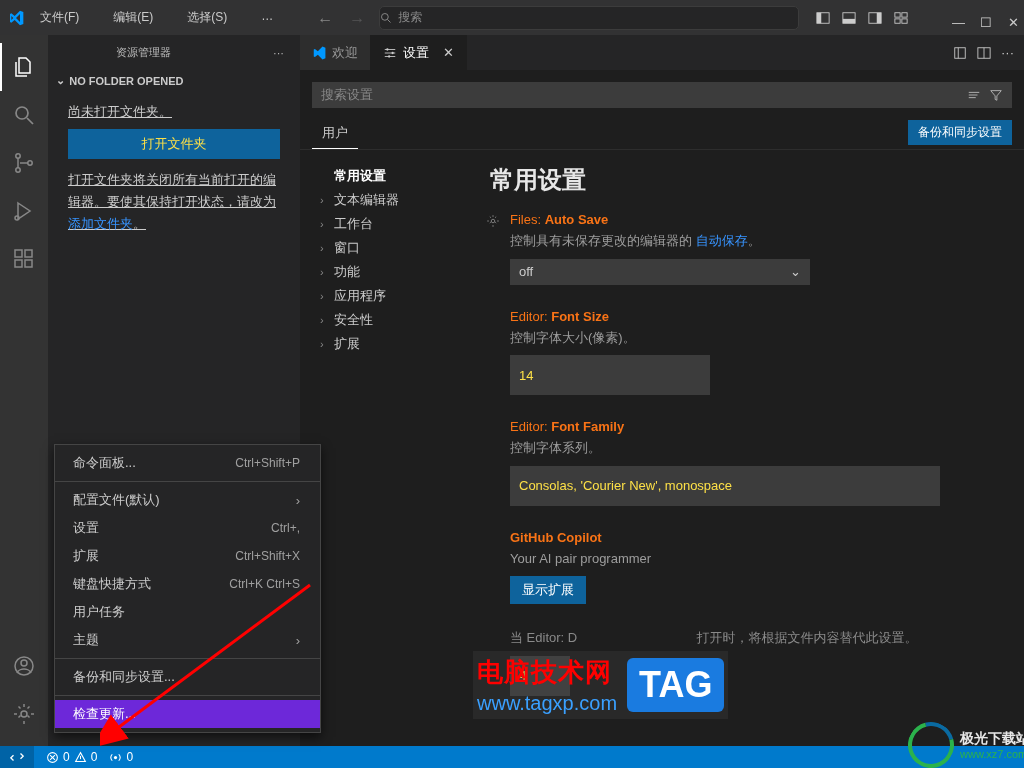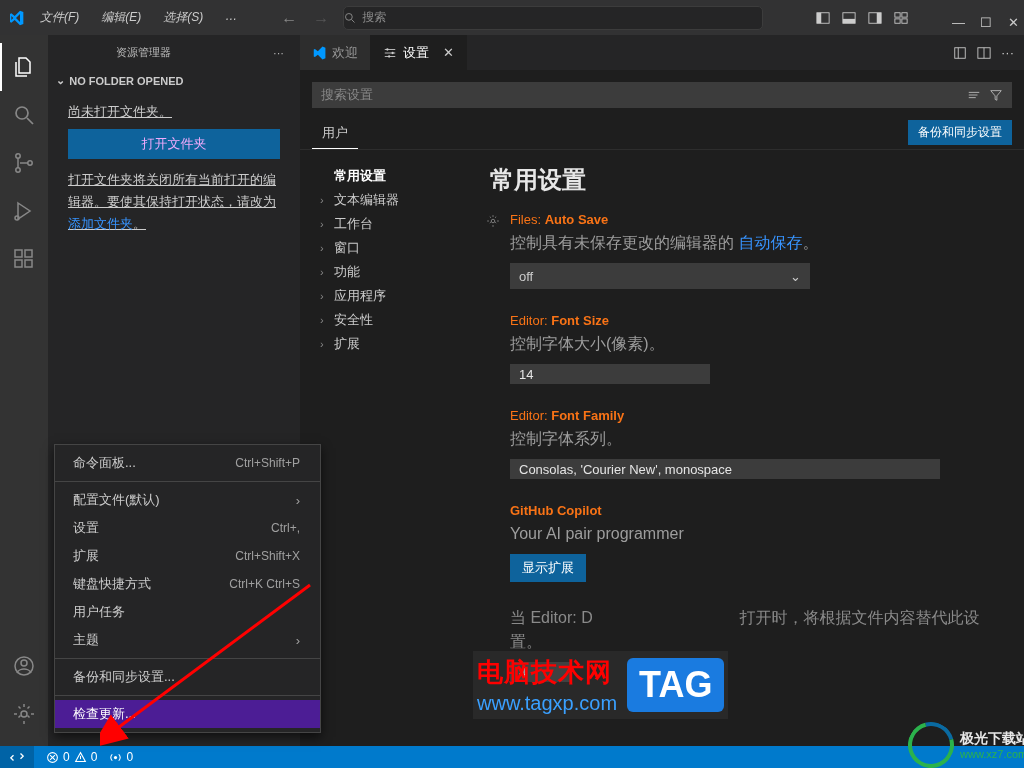--- a/index.html
+++ b/index.html
@@ -1,21 +1,21 @@
 <!DOCTYPE html>
 <html><head>
 <meta charset="utf-8">
 <style>
 * { box-sizing: border-box; margin: 0; padding: 0; font-family: "Segoe UI", "Microsoft YaHei", sans-serif; }
 body { background: #1e1e1e; color: #cccccc; font-size: 13px; width: 1024px; height: 768px; overflow: hidden; position: relative; }
 
 
 .titlebar { height: 35px; background: #323233; display: flex; align-items: center; padding: 0 8px; }
 .titlebar .vscode-icon { width: 16px; height: 16px; margin-right: 8px; }
-.menu-items { display: flex; gap: 6px; font-style: italic; }
+.menu-items { display: flex; gap: 18px; }
 .menu-item { padding: 4px 8px; font-size: 12px; cursor: pointer; }
 .nav-arrows { margin-left: 36px; display: flex; gap: 16px; color: #888; }
 .nav-arrows span { font-size: 16px; cursor: pointer; }
 .search-box { flex: 1; margin: 0 14px; max-width: 420px; }
 .search-input { width: 100%; height: 24px; background: #252526; border: 1px solid #3c3c3c; border-radius: 5px; color: #888; text-align: center; font-size: 12px; }
 .title-right { display: flex; gap: 12px; margin-left: auto; align-items: center; }
 .title-right svg, .title-right .win-btn { width: 14px; height: 14px; color: #ccc; }
 .win-btn { padding: 4px 8px; cursor: pointer; }
 
 
@@ -23,21 +23,21 @@
 .activity-bar { width: 48px; background: #333333; display: flex; flex-direction: column; align-items: center; padding-top: 8px; }
 .activity-item { width: 48px; height: 48px; display: flex; align-items: center; justify-content: center; color: #888; cursor: pointer; position: relative; }
 .activity-item.active { color: #fff; }
 .activity-item.active::before { content: ''; position: absolute; left: 0; top: 0; bottom: 0; width: 2px; background: #fff; }
 .activity-bottom { margin-top: auto; margin-bottom: 8px; }
 
 .sidebar { width: 252px; background: #252526; display: flex; flex-direction: column; }
 .sidebar-header { height: 35px; display: flex; align-items: center; justify-content: space-between; padding: 0 16px 0 20px; font-size: 11px; color: #bbb; margin-left: 48px; }
 .sidebar-section-hdr { padding: 4px 8px; font-size: 11px; font-weight: 600; color: #ccc; display: flex; align-items: center; gap: 4px;}
 .sidebar-body { padding: 10px 20px; font-size: 13px; line-height: 1.7; text-decoration: underline; }
-.open-folder-btn { width: 100%; background: #0e639c; color: #f0abfc; border: none; padding: 6px 0; font-size: 13px; cursor: pointer; margin: 6px 0 10px; }
+.open-folder-btn { width: 100%; background: #0e639c; color: #fde047; border: none; padding: 6px 0; font-size: 13px; cursor: pointer; margin: 6px 0 10px; }
 .sidebar-body a { color: #3794ff; text-decoration: none; }
 
 
 .editor-area { flex: 1; display: flex; flex-direction: column; background: #1e1e1e; }
 .tabs { height: 35px; background: #252526; display: flex; align-items: stretch; }
 .tab { display: flex; align-items: center; gap: 6px; padding: 0 12px; font-size: 13px; color: #969696; cursor: pointer; background: #2d2d2d; border-right: 1px solid #1e1e1e; }
 .tab.active { background: #1e1e1e; color: #fff; }
 .tab-actions { margin-left: auto; display: flex; align-items: center; gap: 10px; padding-right: 10px; color: #ccc; }
 
 
@@ -55,31 +55,31 @@
 .tree-item { padding: 3px 4px; cursor: pointer; display:flex; align-items:center; gap:4px;}
 .tree-item.active { color: #fff; font-weight:600;}
 .tree-item .chev { color:#888; font-size:11px; width:10px;}
 
 .settings-content { flex: 1; padding: 14px 26px 14px 20px; overflow-y: auto; }
 .settings-content h1 { font-size: 24px; font-weight: 600; color: #e7e7e7; margin-bottom: 16px; }
 .setting-block { margin-bottom: 24px; padding-left: 20px; position: relative; }
 .setting-block .gear-ind { position: absolute; left: -4px; top: 2px; color: #888; }
 .setting-title { font-size: 13px; color: #f97316; margin-bottom: 4px; }
 .setting-title b { font-weight: 600; }
-.setting-desc { font-size: 16px; color: #9d9d9d; margin-bottom: 8px; line-height: 1.5;}
+.setting-desc { font-size: 13px; color: #9d9d9d; margin-bottom: 8px; line-height: 1.5;}
 .setting-desc a { color: #3794ff; text-decoration: none; }
 .dropdown { width: 300px; height: 26px; background: #3c3c3c; border: 1px solid #3c3c3c; color: #ccc; display: flex; align-items: center; justify-content: space-between; padding: 0 8px; font-size: 13px; cursor: pointer; }
-.text-input { width: 200px; height: 20px; background: #3c3c3c; border: 1px solid #3c3c3c; color: #e5e5e5; padding: 0 8px; font-size: 13px; }
+.text-input { width: 200px; height: 40px; background: #3c3c3c; border: 1px solid #3c3c3c; color: #fde047; padding: 0 8px; font-size: 13px; }
 .text-input.wide { width: 430px; }
 .primary-btn { background: #0e639c; color: #fff; border: none; padding: 5px 12px; font-size: 13px; cursor: pointer; }
 
 
 .context-menu { position: absolute; left: 54px; top: 444px; width: 267px; background: #252526; border: 1px solid #454545; box-shadow: 0 4px 10px rgba(0,0,0,.6); z-index: 100; padding: 4px 0; font-size: 13px; }
 .ctx-item { display: flex; justify-content: space-between; align-items: center; padding: 5px 20px 5px 18px; cursor: pointer; color: #ccc; }
-.ctx-item.highlighted { background: #4c1d95; color: #fff; }
+.ctx-item.highlighted { background: #6d28d9; color: #fff; }
 .ctx-sep { height: 1px; background: #454545; margin: 4px 0; }
 .ctx-kbd { color: #a0a0a0; font-size: 12px; }
 .ctx-chev { color: #a0a0a0; }
 
 
 .statusbar { height: 22px; background: #007acc; display: flex; align-items: center; padding: 0 8px; font-size: 12px; color: #fff; gap: 12px; position: absolute; bottom: 0; left: 0; right: 0; }
 .remote-ind { background: #0063a6; height: 22px; width: 34px; margin-left: -8px; display: flex; align-items: center; justify-content: center; }
 
 
 .watermark-tag { position: absolute; left: 473px; top: 651px; z-index: 50; display:flex; align-items:center; background: rgba(255,255,255,0.05); padding: 4px; }

